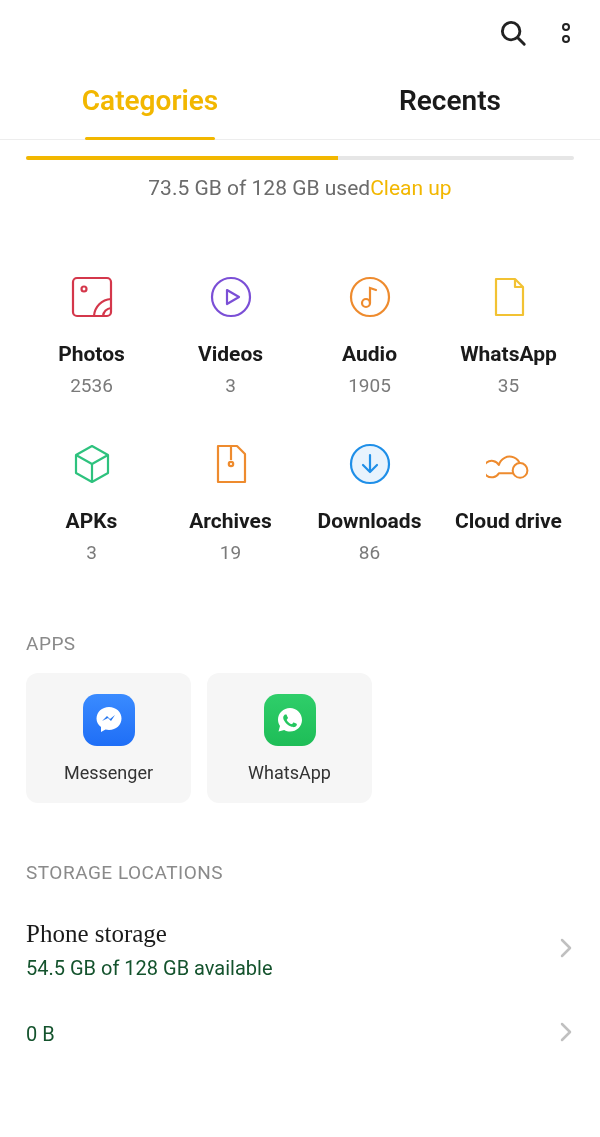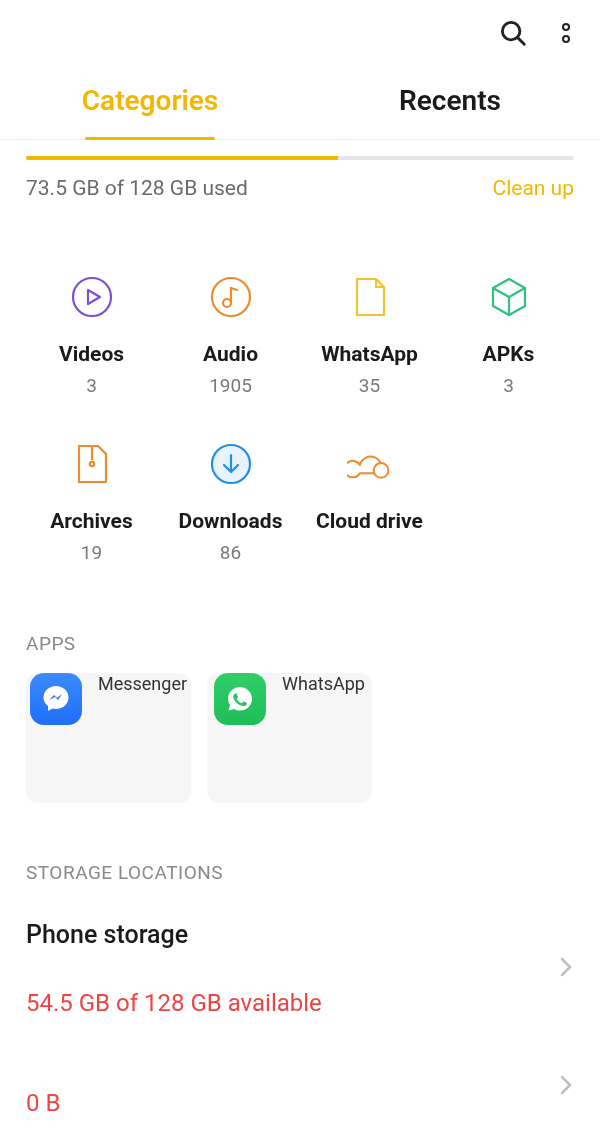--- a/index.html
+++ b/index.html
@@ -7,41 +7,41 @@
   .topbar { height: 66px; display: flex; align-items: center; justify-content: flex-end; padding: 0 24px; gap: 28px; }
   .topbar svg { display: block; }
   .tabs { display: flex; border-bottom: 1px solid #ededed; }
   .tab { flex: 1; text-align: center; font-size: 28px; font-weight: 600; padding: 18px 0 22px; position: relative; }
   .tab.inactive { color: #1a1a1a; }
   .tab.active { color: #f2b700; }
   .tab.active::after { content: ""; position: absolute; left: 50%; transform: translateX(-50%); bottom: -1px; width: 130px; height: 3px; background: #f2b700; border-radius: 2px; }
   .storage-bar-wrap { padding: 16px 26px 0; }
   .storage-bar { height: 4px; width: 100%; background: #e6e6e6; border-radius: 2px; overflow: hidden; }
   .storage-bar-fill { height: 100%; background: #f2b700; }
-  .storage-row { display: flex; align-items: center; justify-content: space-between; padding: 16px 26px 0; }
+  .storage-row { display: flex; align-items: center; justify-content: center; padding: 16px 26px 0; }
   .storage-text { font-size: 21px; color: #6b6b6b; }
   .cleanup { font-size: 21px; color: #f2b700; }
   .grid { display: grid; grid-template-columns: repeat(4, 1fr); column-gap: 0; row-gap: 44px; padding: 74px 22px 0; }
   .cat { display: flex; flex-direction: column; align-items: center; }
   .cat-icon { width: 46px; height: 46px; display: flex; align-items: center; justify-content: center; }
   .cat-label { margin-top: 22px; font-size: 21px; font-weight: 700; color: #1a1a1a; }
   .cat-count { margin-top: 8px; font-size: 19px; color: #7a7a7a; }
   .section-header { padding: 68px 26px 0; font-size: 19px; color: #8a8a8a; letter-spacing: 0.5px; }
   .apps-row { display: flex; gap: 16px; padding: 18px 26px 0; }
-  .app-card { width: 165px; height: 130px; background: #f6f6f6; border-radius: 12px; display: flex; flex-direction: row; align-items: flex-start; justify-content: center; gap: 16px; }
+  .app-card { width: 165px; height: 130px; background: #f6f6f6; border-radius: 12px; display: flex; flex-direction: column; align-items: center; justify-content: center; gap: 16px; }
   .app-icon { width: 52px; height: 52px; border-radius: 14px; display: flex; align-items: center; justify-content: center; }
   .app-icon.messenger { background: linear-gradient(180deg, #3a8bff 0%, #1f6ef6 100%); }
   .app-icon.whatsapp { background: linear-gradient(180deg, #2fce6a 0%, #1ebd57 100%); }
   .app-name { font-size: 18px; color: #333; }
   .section-header.sl { padding-top: 58px; }
   .loc-list { padding: 18px 26px 0; }
   .loc-item { display: flex; align-items: center; justify-content: space-between; padding: 18px 0 22px; }
   .loc-text { display: flex; flex-direction: column; gap: 8px; }
-  .loc-title { font-size: 25px; font-weight: 500; color: #1a1a1a; }
-  .loc-sub { font-size: 24px; color: #ef4444; margin-top: 32px; }
+  .loc-title { font-size: 25px; font-weight: 500; color: #1a1a1a; font-family: Liberation Serif, serif; }
+  .loc-sub { font-size: 20px; color: #14532d; }
   .chevron { color: #c0c0c0; }
 </style>
 </head>
 <body>
 
 <div class="topbar">
   <span>
     <svg width="30" height="30" viewBox="0 0 24 24" fill="none" stroke="#222" stroke-width="2.3" stroke-linecap="round">
         <circle cx="10.5" cy="10.5" r="7"></circle>
         <line x1="21" y1="21" x2="15.8" y2="15.8"></line>
@@ -66,20 +66,32 @@
     </div>
 </div>
 <div class="storage-row">
   <span class="storage-text">73.5 GB of 128 GB used</span>
   <span class="cleanup">Clean up</span>
 </div>
 
 <div class="grid">
   <div class="cat">
     <span class="cat-icon">
+      <svg width="44" height="44" viewBox="0 0 44 44" fill="none" stroke="#d4374b" stroke-width="2.2" stroke-linejoin="round">
+          <rect x="3" y="3" width="38" height="38" rx="4"></rect>
+          <circle cx="14" cy="14" r="2.5"></circle>
+          <path d="M24 41 A18 18 0 0 1 41 24" stroke-linecap="round"></path>
+          <path d="M33 41 A9 9 0 0 1 41 33" stroke-linecap="round"></path>
+        </svg>
+    </span>
+    <span class="cat-label">Photos</span>
+    <span class="cat-count">2536</span>
+  </div>
+  <div class="cat">
+    <span class="cat-icon">
       <svg width="44" height="44" viewBox="0 0 44 44" fill="none" stroke="#7b4fd6" stroke-width="2.2">
           <circle cx="22" cy="22" r="19"></circle>
           <path d="M18 15 L30 22 L18 29 Z" stroke-linejoin="round"></path>
         </svg>
     </span>
     <span class="cat-label">Videos</span>
     <span class="cat-count">3</span>
   </div>
   <div class="cat">
     <span class="cat-icon">

